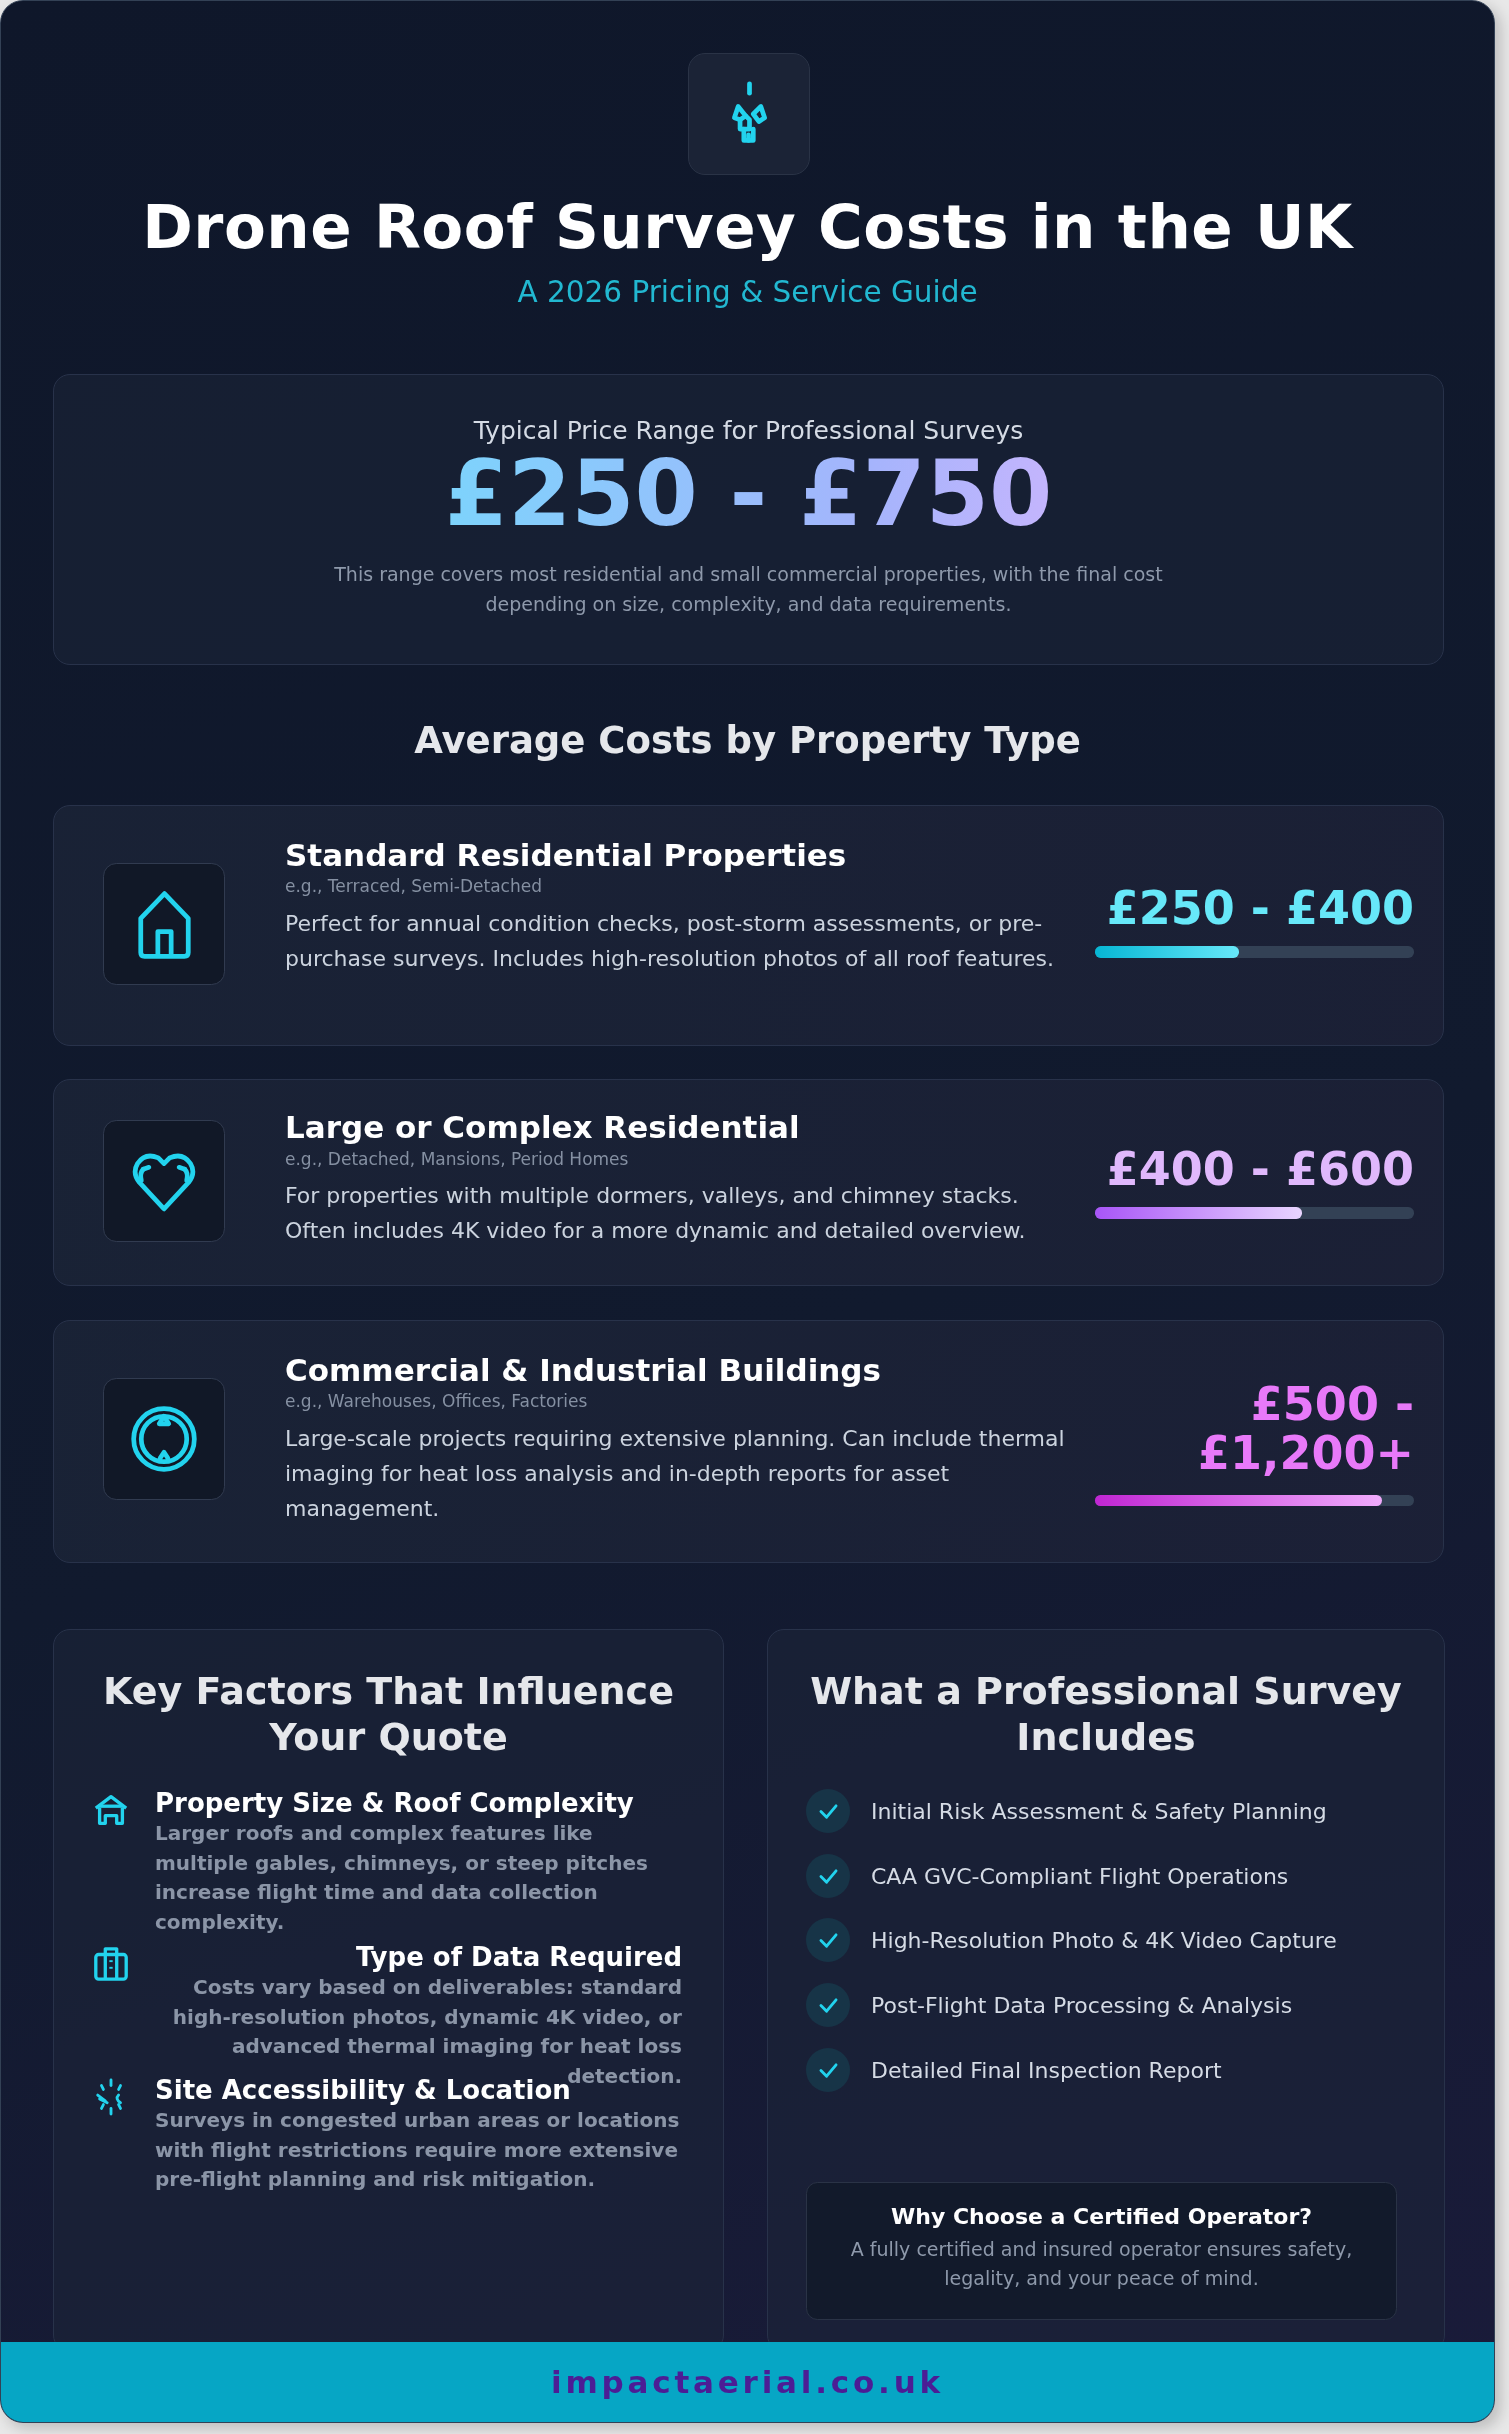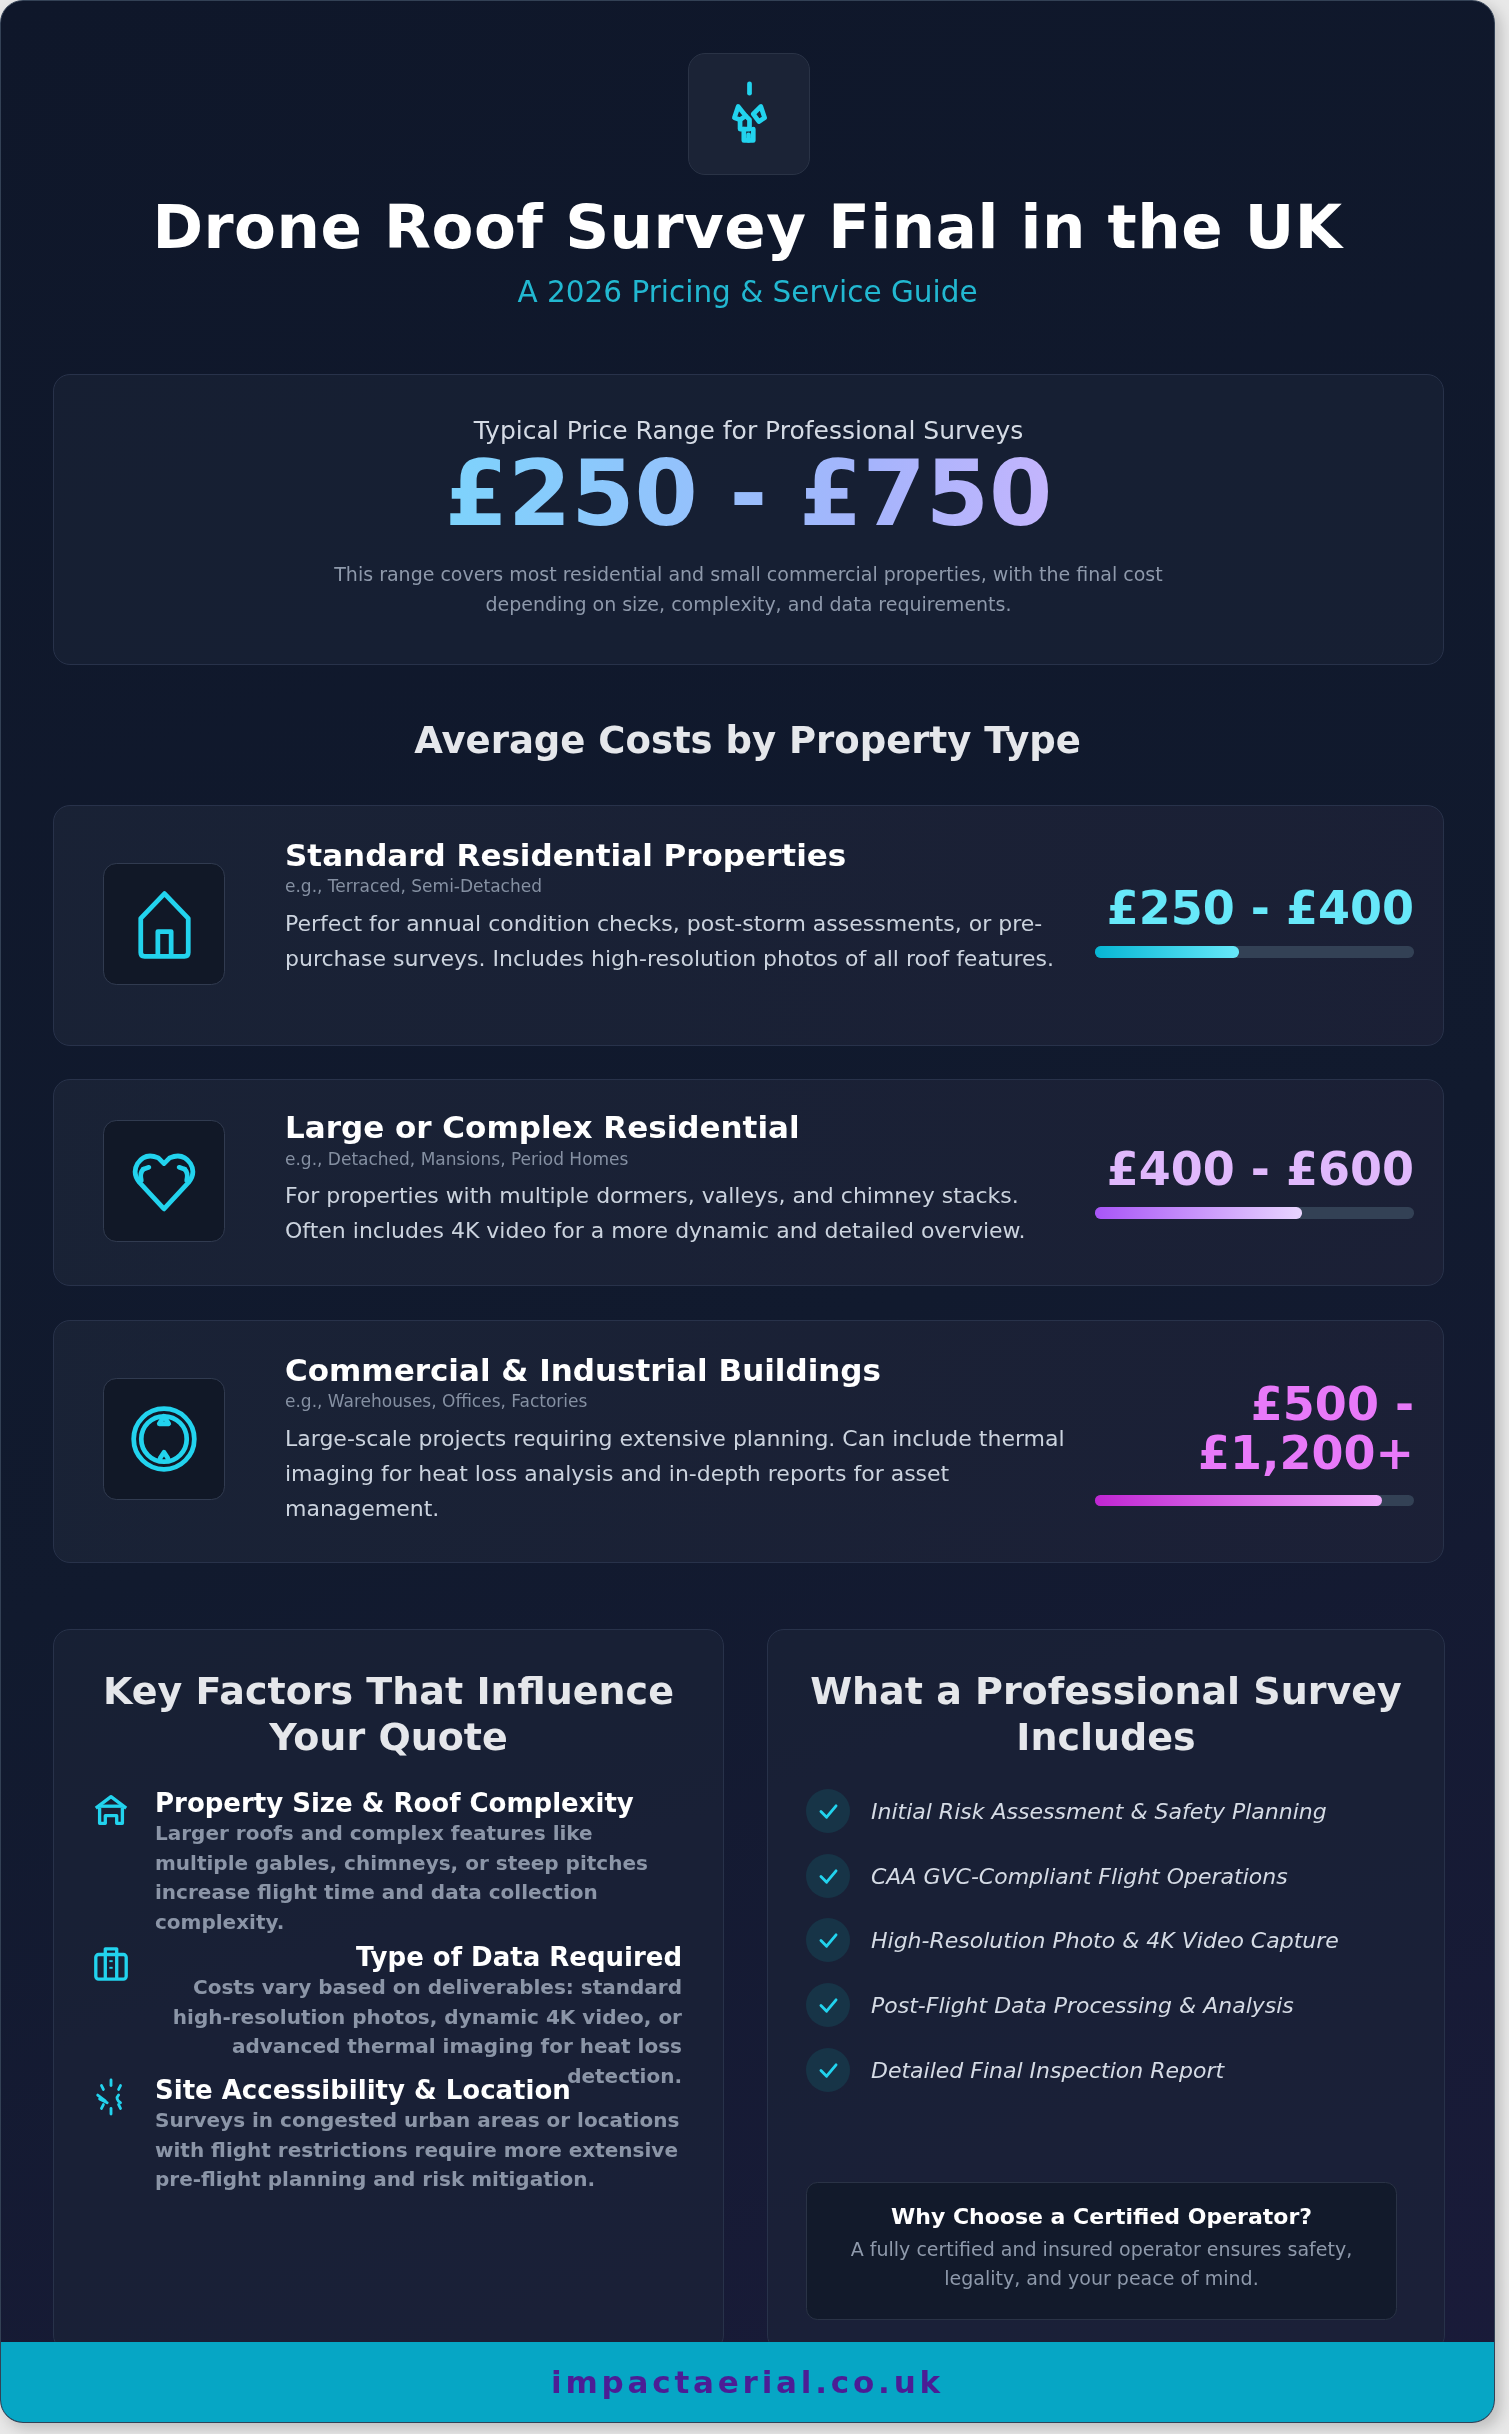--- a/index.html
+++ b/index.html
@@ -75,21 +75,21 @@
   .factor { position: absolute; left: 38px; width: 590px; }
   .factor .ficon { position: absolute; left: 0; top: 3.8px; width: 38px; height: 38px; }
   .factor .ft { margin-left: 63px; font-size: 26px; font-weight: bold; color: #ffffff; line-height: 32px; }
   .factor .fd { margin-left: 63px; font-size: 20px; line-height: 29.5px; color: #8b95a7; font-weight: bold; }
 
   .inc-item { position: absolute; left: 38px; height: 44px; display: flex; align-items: center; }
   .inc-item .check {
     width: 44px; height: 44px; border-radius: 50%; background: #173447;
     display: flex; align-items: center; justify-content: center; margin-right: 21px;
   }
-  .inc-item .lbl { font-size: 22px; color: #d5dbe5; font-style: italic; }
+  .inc-item .lbl { font-size: 22px; color: #d5dbe5; }
 
   .why {
     position: absolute; left: 38px; top: 552px; width: 591px; height: 138px;
     border-radius: 11.4px; border: 1.9px solid #2a3346; background: #121a2b; text-align: center;
   }
   .why .wt { margin-top: 21px; font-size: 22px; font-weight: bold; color: #ffffff; }
   .why .wd { margin: 5.7px auto 0; width: 552px; font-size: 19px; line-height: 29.5px; color: #8e99ab; }
 
   .footer {
     position: absolute; left: 0; bottom: 0; width: 100%; height: 80px;
@@ -106,21 +106,21 @@
     <svg width="57" height="68" viewBox="0 0 60 72" fill="none" stroke="#22d3ee" stroke-width="5" stroke-linecap="round" stroke-linejoin="round">
       <line x1="30" y1="4" x2="30" y2="14"></line>
       <path d="M14 40 L18 28 L26 38 L20 42 Z"></path>
       <path d="M46 40 L42 28 L34 36 L40 44 Z"></path>
       <path d="M20 42 L20 52 L30 52 L30 42 L26 38"></path>
       <path d="M24 52 L24 64 L34 64 L34 52"></path>
       <line x1="29" y1="58" x2="29" y2="64"></line>
     </svg>
   </div>
 
-  <div class="title">Drone Roof Survey Final in the UK</div>
+  <div class="title">Drone Roof Survey Costs in the UK</div>
   <div class="subtitle">A 2026 Pricing &amp; Service Guide</div>
 
   <div class="hero">
     <div class="label">Typical Price Range for Professional Surveys</div>
     <div class="price">£250 - £750</div>
     <div class="desc">This range covers most residential and small commercial properties, with the final cost depending on size, complexity, and data requirements.</div>
   </div>
 
   <div class="section-title">Average Costs by Property Type</div>
 

